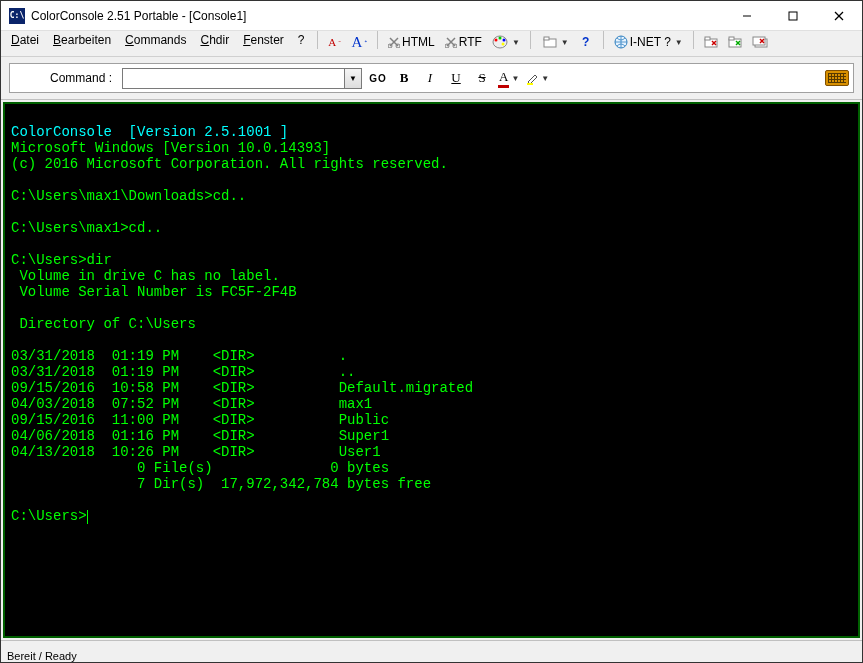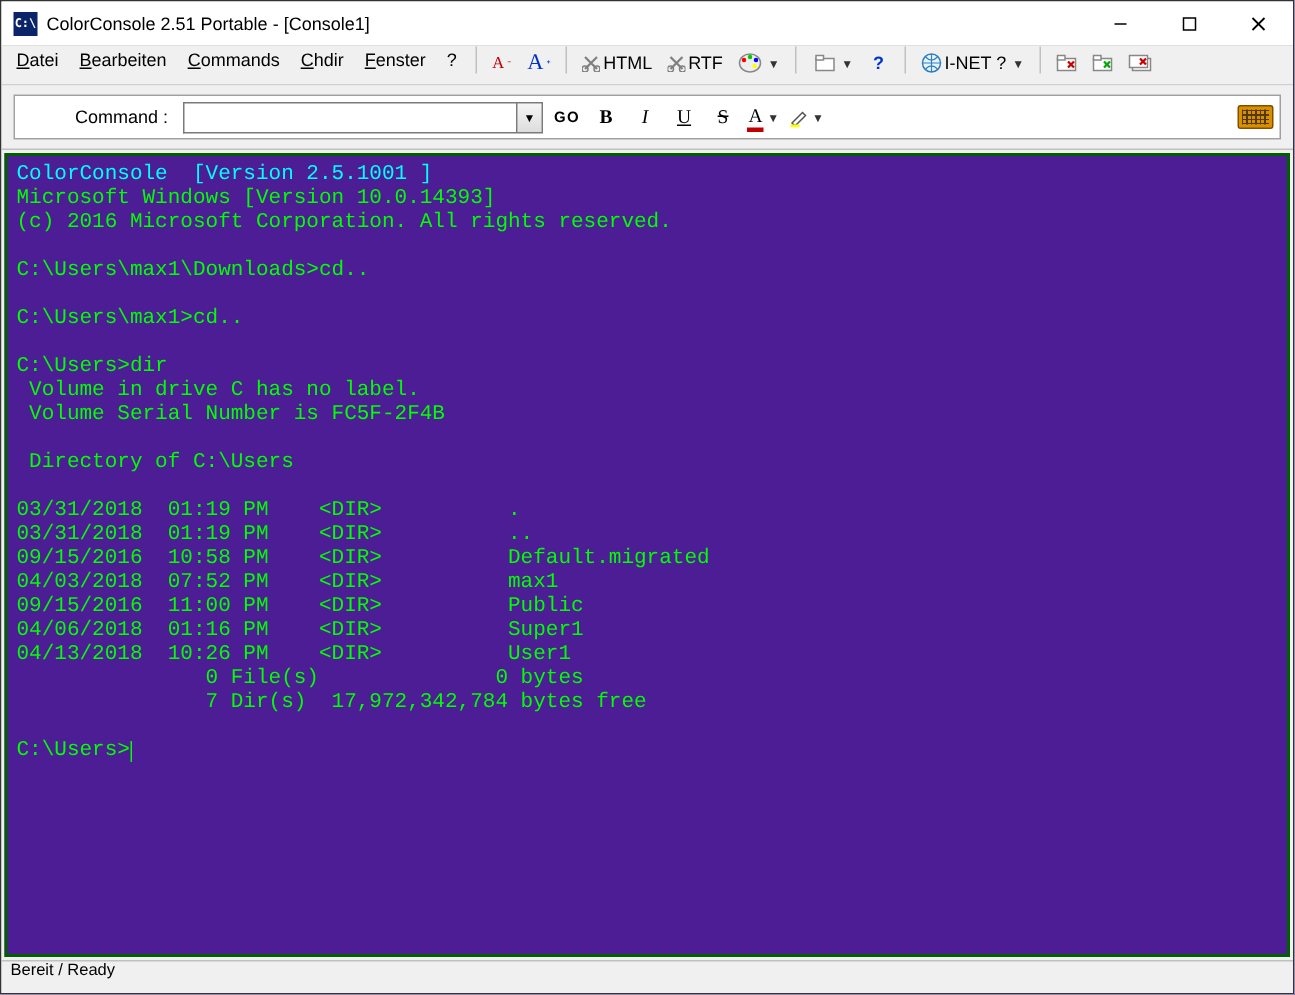--- a/index.html
+++ b/index.html
@@ -27,25 +27,25 @@
   .cmdlabel { padding: 0 4px; margin-left: 32px; }
   .cmdcombo { flex: 0 0 240px; display: flex; }
   .cmdinput { flex: 1; height: 21px; border: 1px solid #7a7a7a; border-right: none; padding: 0 4px; font-family: inherit; font-size: 12px; }
   .cmddrop { width: 18px; height: 21px; border: 1px solid #7a7a7a; background: linear-gradient(#f5f5f5,#ddd); display: flex; align-items: center; justify-content: center; font-size: 8px; }
   .fmtbtn { min-width: 20px; height: 20px; display: inline-flex; align-items: center; justify-content: center; font-family: "Times New Roman", serif; font-size: 13px; }
   .cmdbar .spacer { flex: 1; }
   .kbd-icon { width: 24px; height: 16px; background: #d89000; border: 1px solid #805000; border-radius: 2px; position: relative; }
   .kbd-icon::after { content: ""; position: absolute; inset: 2px; background: repeating-linear-gradient(90deg,#000 0 1px,transparent 1px 3px), repeating-linear-gradient(0deg,#000 0 1px,transparent 1px 3px); opacity: .6; }
   
   .term-wrap { flex: 1; padding: 2px; background: #f0f0f0; display: flex; }
-  .terminal { flex: 1; background: #4c1d95; color: #00ff00; font-family: "Consolas","Courier New",monospace; font-size: 14px; line-height: 16px; padding: 4px 6px; border: 2px solid #006000; overflow: hidden; white-space: pre; position: relative; }
+  .terminal { flex: 1; background: #000000; color: #00ff00; font-family: "Consolas","Courier New",monospace; font-size: 14px; line-height: 16px; padding: 20px 6px; border: 2px solid #006000; overflow: hidden; white-space: pre; position: relative; }
   .terminal .cyan { color: #00ffff; }
   .cursor { display: inline-block; width: 1px; height: 14px; background: #00ff00; vertical-align: text-bottom; }
   
-  .statusbar { height: 22px; background: #f0f0f0; border-top: 1px solid #c0c0c0; display: flex; align-items: flex-start; padding: 0 6px; font-size: 11px; }
+  .statusbar { height: 22px; background: #f0f0f0; border-top: 1px solid #c0c0c0; display: flex; align-items: flex-end; padding: 0 6px; font-size: 11px; }
   
   svg { display: block; }
 </style>
 </head>
 <body>
 
 <div class="window">
 
   <div class="titlebar">
     <span class="app-icon">C:\</span>

